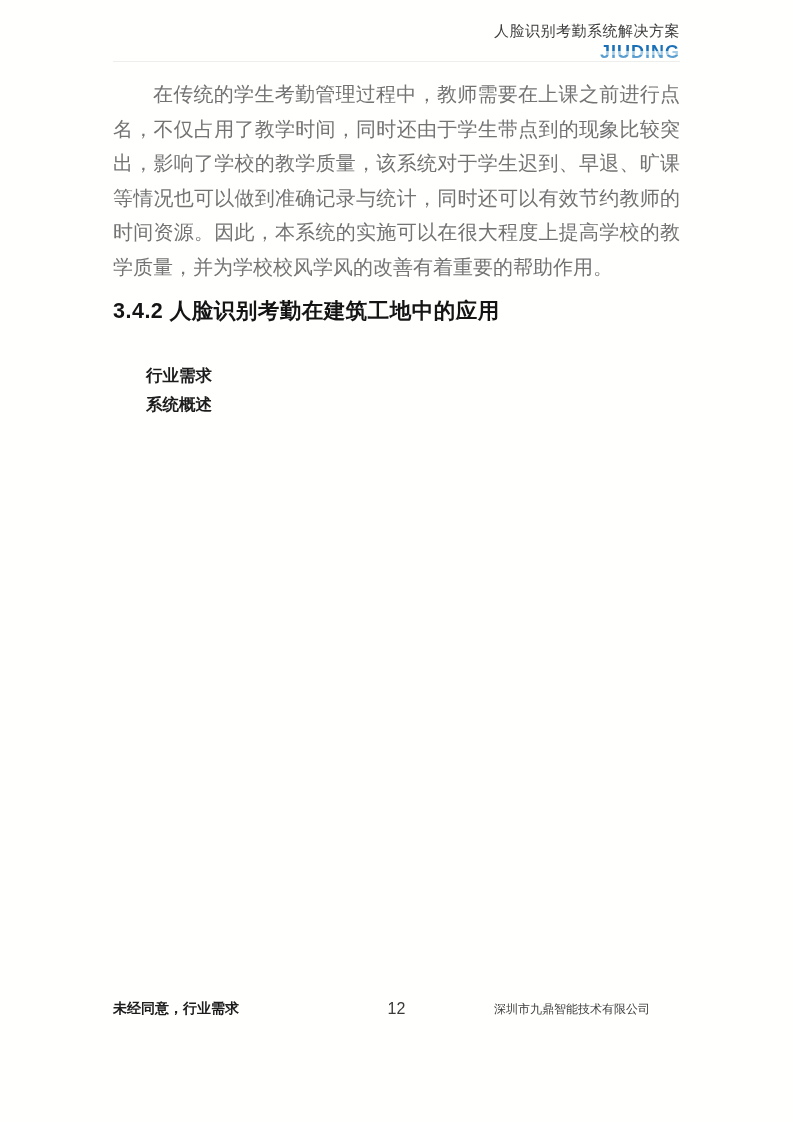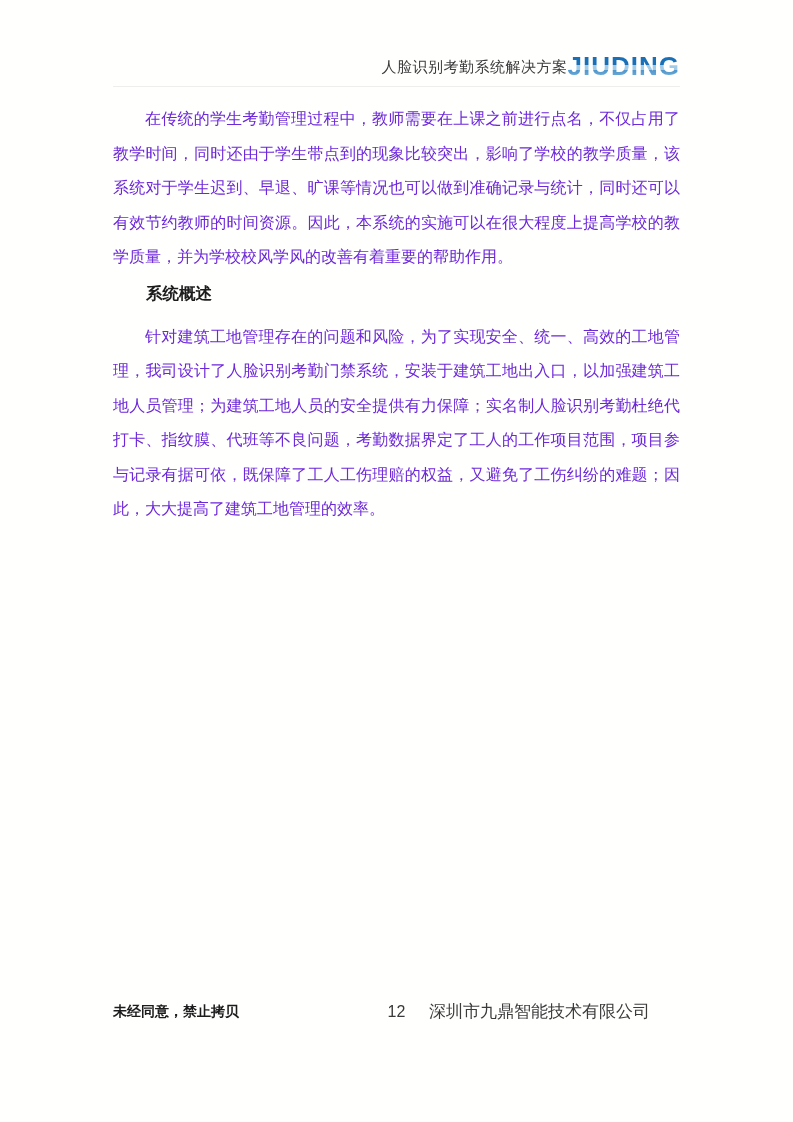--- a/index.html
+++ b/index.html
@@ -12,55 +12,56 @@
     width: 793px;
     height: 1122px;
     background: #fffffe;
     font-family: "Liberation Sans", "DejaVu Sans", sans-serif;
     color: #3a3a3a;
     overflow: hidden;
     box-sizing: border-box;
     padding: 0 113px;
   }
   .header {
-    padding-top: 53px;
+    padding-top: 28px;
     height: 24px;
     display: flex;
-    justify-content: flex-end;
+    justify-content: center;
     align-items: flex-end;
+    flex-direction: column;
   }
   .header-title {
     font-size: 15px;
     color: #3c3c3c;
     letter-spacing: 0.5px;
   }
   .logo {
-    font-size: 26px;
+    font-size: 18px;
     font-weight: 800;
     letter-spacing: 1px;
     line-height: 1;
     background: linear-gradient(180deg, #1a70b6 0%, #1a70b6 46%, #a2cbe7 46%, #a2cbe7 66%, #4e97cd 66%, #7db3da 100%);
     -webkit-background-clip: text;
     background-clip: text;
     color: transparent;
     transform: translateY(2px);
   }
   .divider {
     margin-top: 9px;
     border-bottom: 1px solid #eeeeec;
     height: 0;
   }
   p.body-text {
     margin: 15px 0 0 0;
-    font-size: 16px;
+    font-size: 20px;
     line-height: 34.5px;
     text-align: justify;
     text-justify: inter-ideograph;
     text-indent: 2em;
-    color: #6d28d9;
+    color: #737373;
   }
   p.body-text.p2 { margin-top: 15px; }
   p.body-text.p3 { margin-top: 16px; }
   h2.section-heading {
     margin: 12px 0 0 0;
     font-size: 21.5px;
     line-height: 30px;
     font-weight: 700;
     color: #141414;
     letter-spacing: 0.5px;
@@ -93,42 +94,43 @@
   }
   .footer-center {
     color: #3a3a3a;
     justify-self: center;
     font-size: 16px;
   }
   .footer-right {
     color: #3c3c3c;
     justify-self: end;
     padding-right: 30px;
-    font-size: 17px;
+    font-size: 12px;
   }
 </style>
 </head>
 <body>
 
 <div class="page">
 
   <div class="header">
     <span class="header-title">人脸识别考勤系统解决方案</span>
     <span class="logo">JIUDING</span>
   </div>
   <div class="divider"></div>
 
   <p class="body-text p1">在传统的学生考勤管理过程中，教师需要在上课之前进行点名，不仅占用了教学时间，同时还由于学生带点到的现象比较突出，影响了学校的教学质量，该系统对于学生迟到、早退、旷课等情况也可以做到准确记录与统计，同时还可以有效节约教师的时间资源。因此，本系统的实施可以在很大程度上提高学校的教学质量，并为学校校风学风的改善有着重要的帮助作用。</p>
 
+  <h2 class="section-heading">3.4.2 人脸识别考勤在建筑工地中的应用</h2>
 
+  <h3 class="subheading sub1">行业需求</h3>
 
 
   <h3 class="subheading sub2">系统概述</h3>
 
-  <p class="body-text p3">针对建筑工地管理存在的问题和风险，为了实现安全、统一、高效的工地管理，我司设计了人脸识别考勤门禁系统，安装于建筑工地出入口，以加强建筑工地人员管理；为建筑工地人员的安全提供有力保障；实名制人脸识别考勤杜绝代打卡、指纹膜、代班等不良问题，考勤数据界定了工人的工作项目范围，项目参与记录有据可依，既保障了工人工伤理赔的权益，又避免了工伤纠纷的难题；因此，大大提高了建筑工地管理的效率。</p>
 
   <div class="footer">
-    <span class="footer-left">未经同意，禁止拷贝</span>
+    <span class="footer-left">未经同意，行业需求</span>
     <span class="footer-center">12</span>
     <span class="footer-right">深圳市九鼎智能技术有限公司</span>
   </div>
 
 </div>
 
 </body></html>

